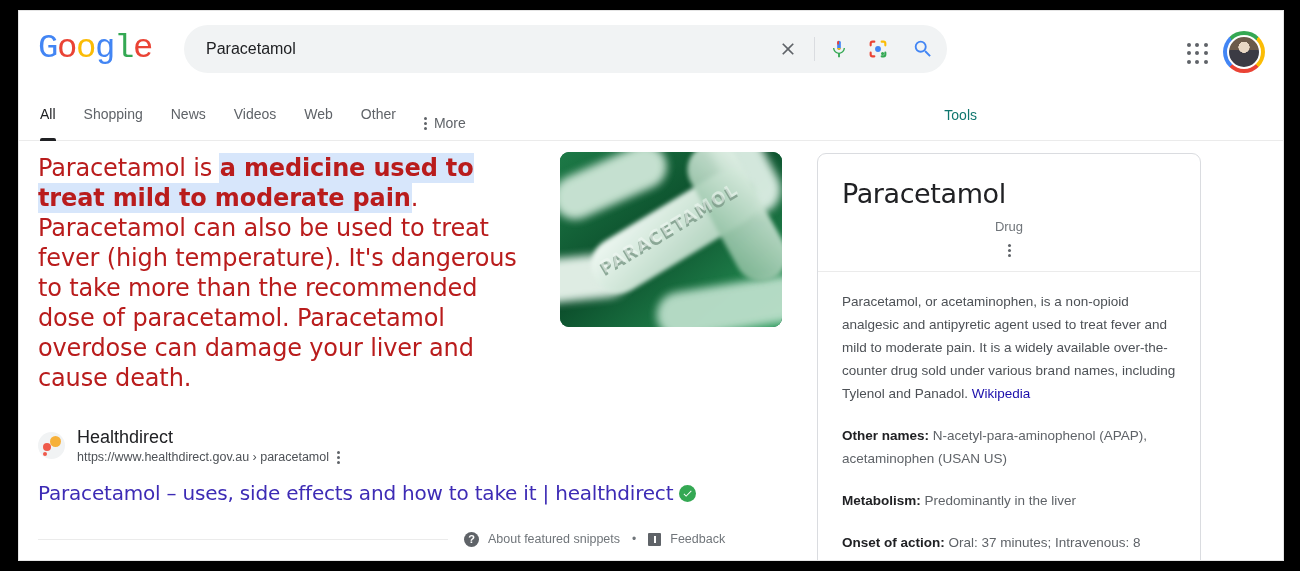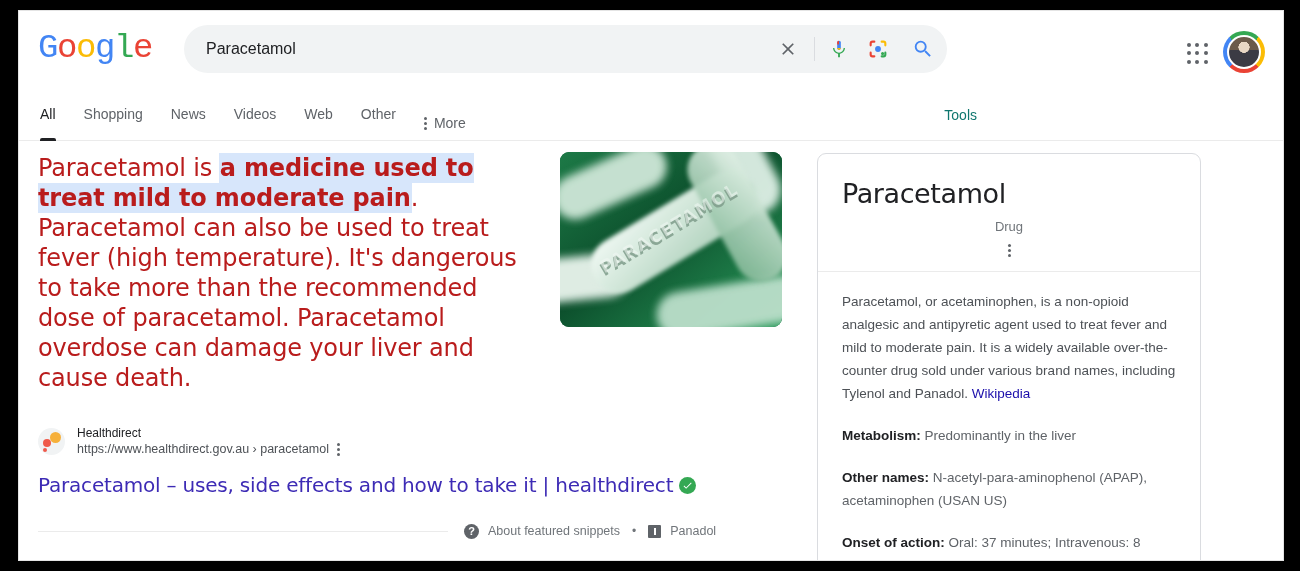--- a/index.html
+++ b/index.html
@@ -166,21 +166,21 @@
   }
   #favicon {
     width: 27px; height: 27px; border-radius: 50%;
     background: #f1f3f4; position: relative; flex: 0 0 auto;
     margin-right: 12px;
   }
   #favicon .d1 { position: absolute; width: 11px; height: 11px; border-radius: 50%; background: #f6b03a; left: 12px; top: 4px; }
   #favicon .d2 { position: absolute; width: 8px;  height: 8px;  border-radius: 50%; background: #ef5a4b; left: 5px;  top: 11px; }
   #favicon .d3 { position: absolute; width: 4px;  height: 4px;  border-radius: 50%; background: #ef5a4b; left: 5px;  top: 20px; }
   #source-meta { line-height: 1.35; }
-  #source-name { font-size: 12px; color: #202124; }
+  #source-name { font-size: 18px; color: #202124; }
   #source-url-row { display: flex; align-items: center; gap: 8px; }
   #source-url { font-size: 12.5px; color: #4d5156; }
 
   #result-title {
     margin-top: 15px;
     font-size: 20px; color: #3d2bb5;
     font-family: "DejaVu Sans", sans-serif;
     letter-spacing: -0.2px;
     cursor: pointer;
     display: inline-flex; align-items: center; gap: 6px;
@@ -416,21 +416,21 @@
           <div id="footer-rule"></div>
           <div class="foot-item">
             <span class="help-circle">?</span>
             <span>About featured snippets</span>
           </div>
           <span id="foot-sep">•</span>
           <div class="foot-item">
             <span class="flag-sq">
                 <i></i>
               </span>
-            <span>Panadol</span>
+            <span>Feedback</span>
           </div>
         </div>
 
       </div>
 
     </div>
 
     <div id="right-col">
       <div id="kp">
         <div id="kp-head">
@@ -442,22 +442,22 @@
                 <i></i>
                 <i></i>
             </span>
           </div>
         </div>
         <div id="kp-body">
           <div id="kp-desc">
             <span>Paracetamol, or acetaminophen, is a non-opioid analgesic and antipyretic agent used to treat fever and mild to moderate pain. It is a widely available over-the-counter drug sold under various brand names, including Tylenol and Panadol. </span><a>Wikipedia</a>
           </div>
           <div id="kp-facts">
+              <div class="kp-fact"><b>Other names:</b><span> N-acetyl-para-aminophenol (APAP), acetaminophen (USAN US)</span></div>
               <div class="kp-fact"><b>Metabolism:</b><span> Predominantly in the liver</span></div>
-              <div class="kp-fact"><b>Other names:</b><span> N-acetyl-para-aminophenol (APAP), acetaminophen (USAN US)</span></div>
               <div class="kp-fact"><b>Onset of action:</b><span> Oral: 37 minutes; Intravenous: 8 minutes</span></div>
             </div>
         </div>
       </div>
     </div>
 
   </div>
 </div>
 
 </body></html>

